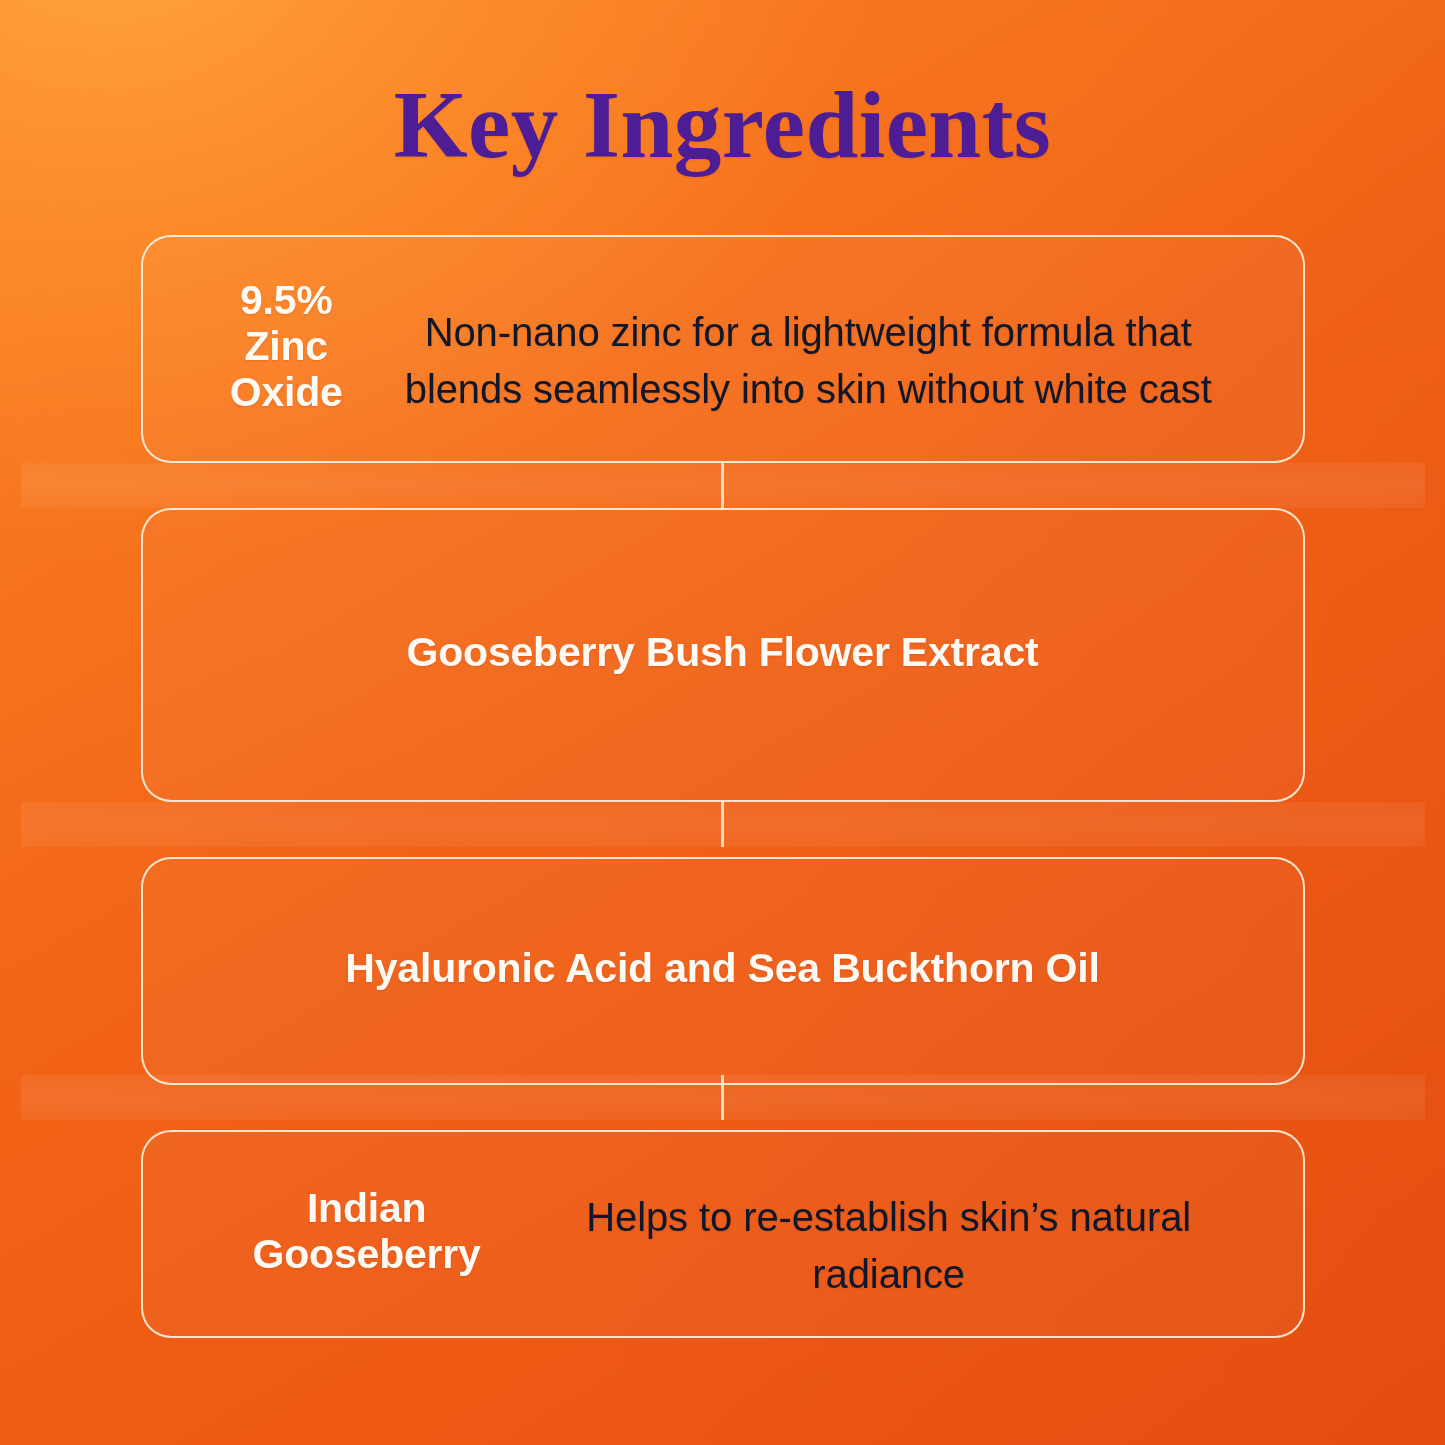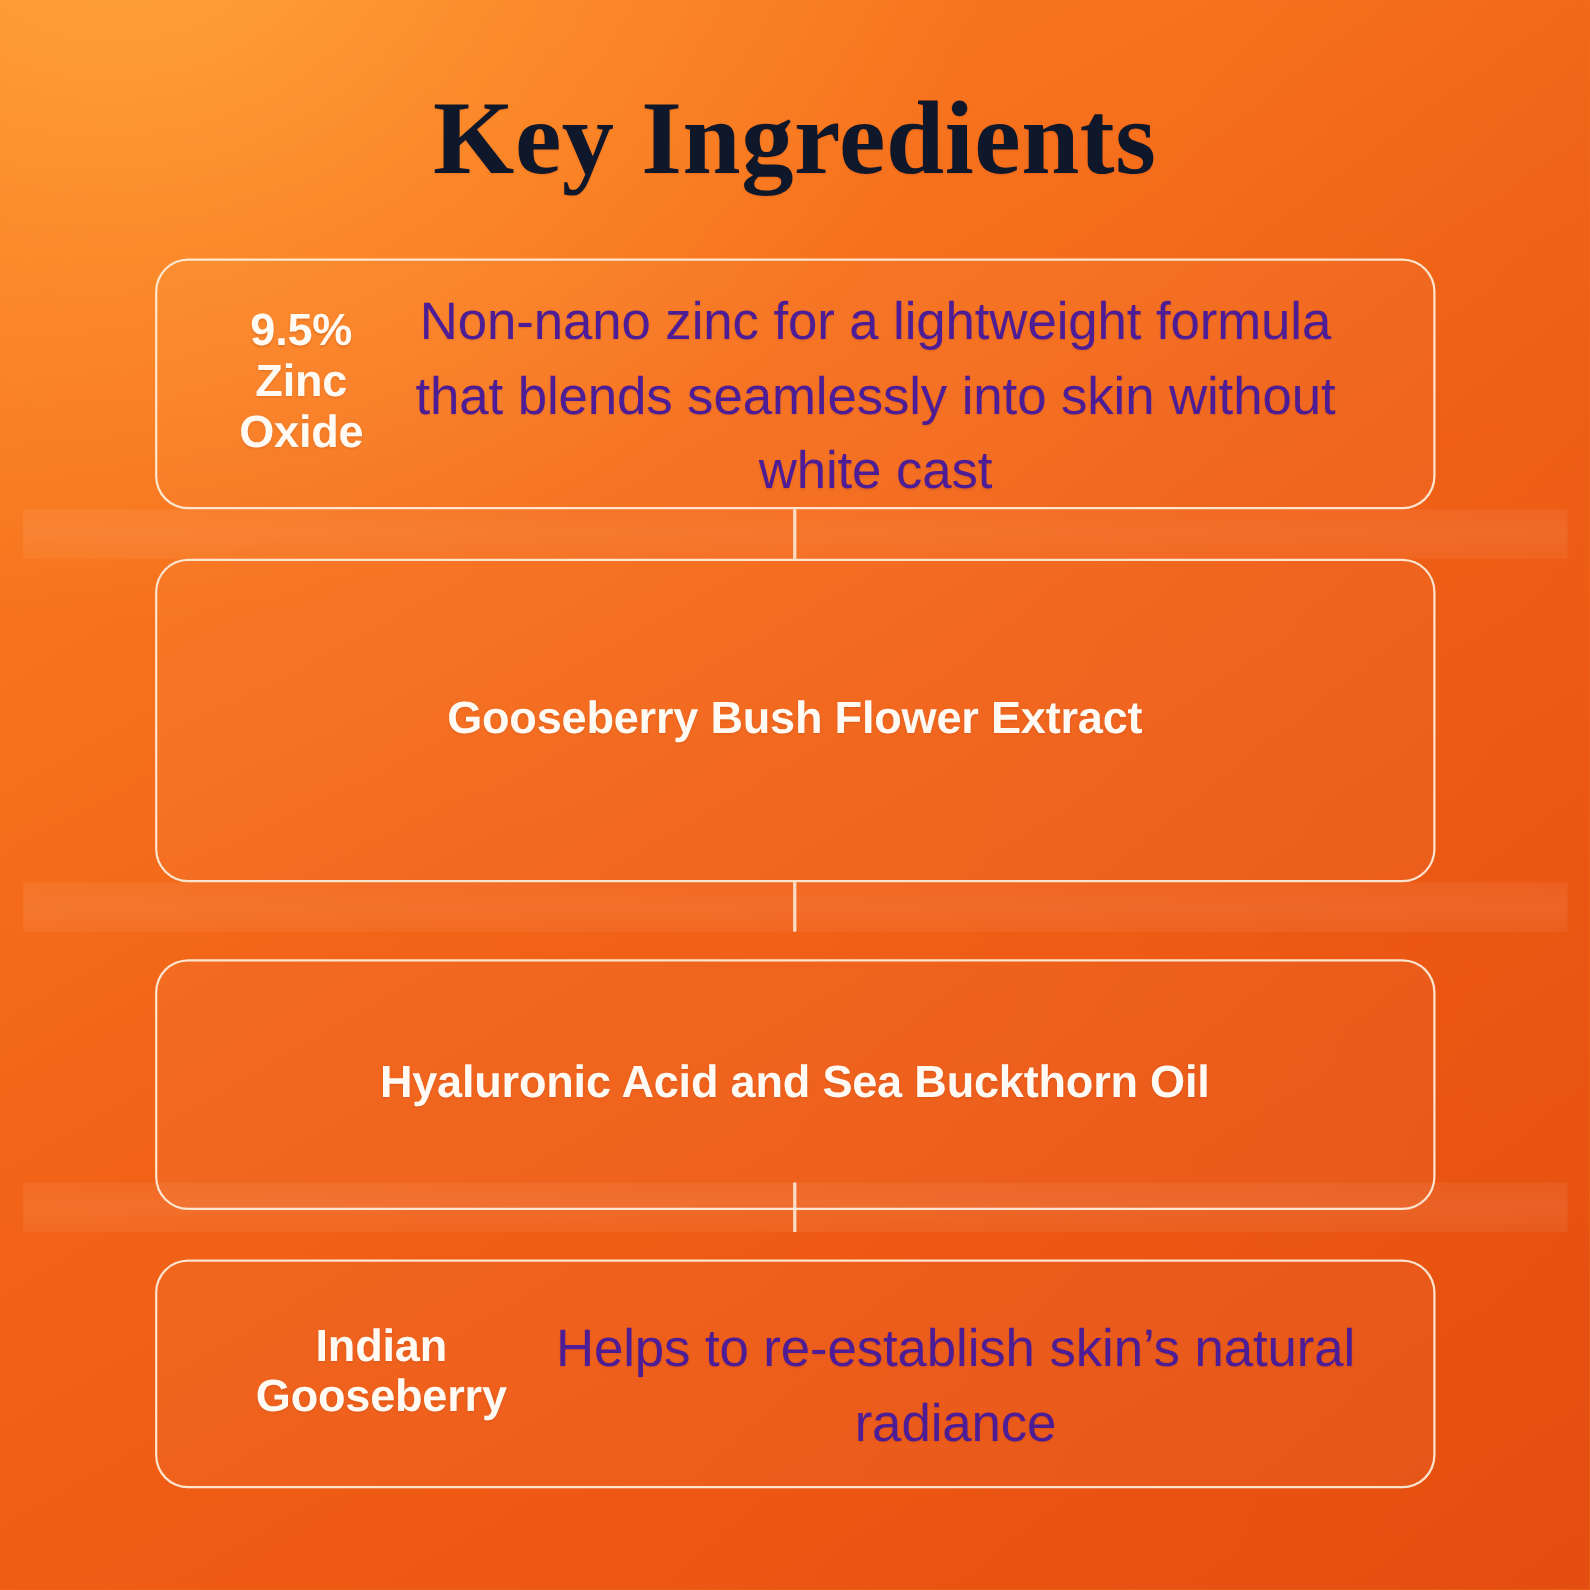--- a/index.html
+++ b/index.html
@@ -51,21 +51,21 @@
   }
 
   
   .title {
     margin-top:78px;
     font-family:"Liberation Serif", "DejaVu Serif", serif;
     font-weight:700;
     font-size:95px;
     line-height:1.0;
     letter-spacing:0.5px;
-    color:#0f172a;
+    color:#4c1d95;
     text-align:left;
     text-shadow:0 1px 2px rgba(160,45,5,0.18);
   }
 
   
   .stack {
     position:relative;
     width:1164px;
     margin-top:62px;
     display:flex;
@@ -83,37 +83,37 @@
     flex-direction:row;
     align-items:center;
     justify-content:center;
     text-align:center;
     padding:30px 58px 34px;
     z-index:2;
   }
 
   .card-1 { height:228px; }
   .card-2 { height:294px; margin-top:45px; }
-  .card-3 { height:228px; margin-top:70px; }
+  .card-3 { height:228px; margin-top:55px; }
   .card-4 { height:208px; margin-top:45px; }
 
   .card-title {
     font-size:41px;
     font-weight:700;
     color:#FFFBF4;
     letter-spacing:-0.2px;
     line-height:1.12;
     text-shadow:0 1px 2px rgba(150,40,5,0.20);
   }
 
   .card-body {
     margin-top:30px;
-    font-size:48px;
+    font-size:40px;
     font-weight:400;
-    color:#4c1d95;
+    color:#0f172a;
     line-height:1.42;
     letter-spacing:-0.1px;
     max-width:1010px;
     text-shadow:0 1px 2px rgba(150,40,5,0.16);
   }
   .card-1 .card-body { margin-top:28px; max-width:1000px; }
   .card-2 .card-body { margin-top:26px; max-width:1000px; }
   .card-3 .card-body { margin-top:28px; max-width:950px; }
   .card-4 .card-body { margin-top:28px; max-width:1010px; }
 

